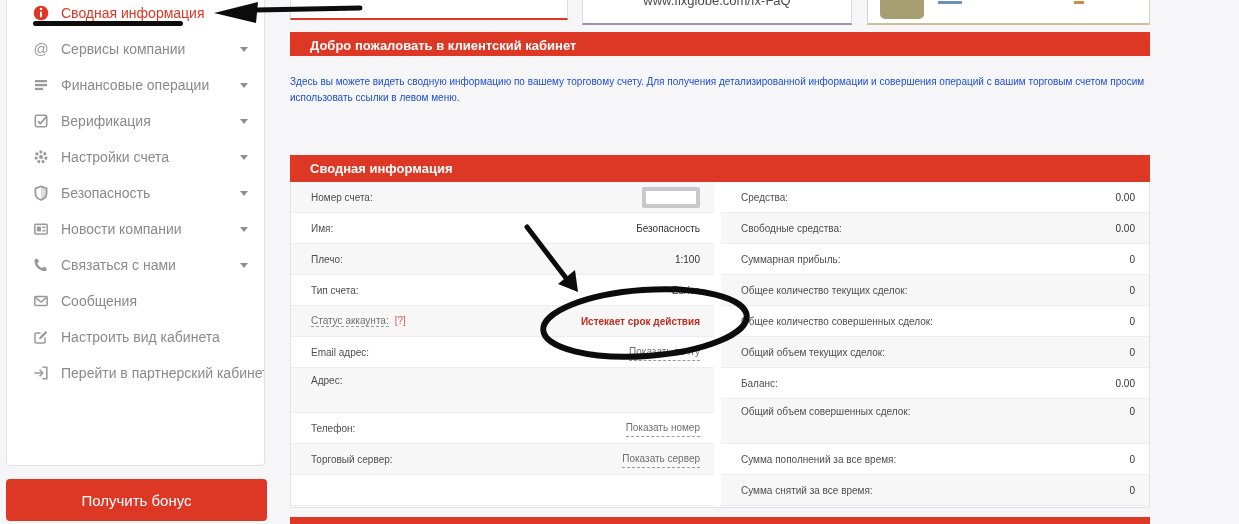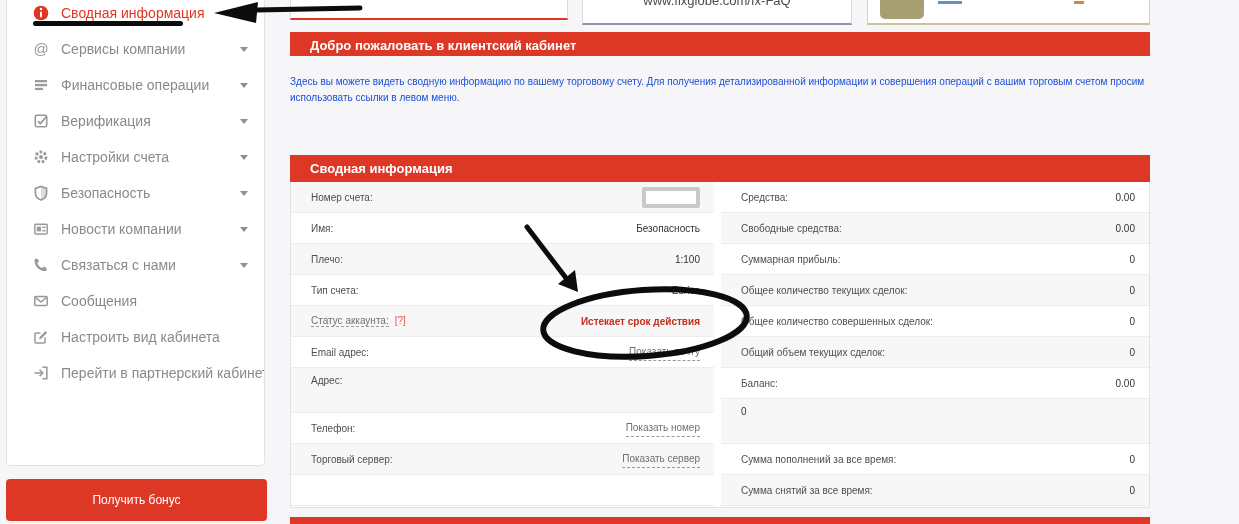--- a/index.html
+++ b/index.html
@@ -24,21 +24,21 @@
   .icon-wrap{width:18px;height:16px;display:flex;justify-content:center;align-items:center;flex:0 0 18px;}
   .glyph-icon{font-size:15px;color:#9a9a9a;line-height:16px;}
   .chev{
     position:absolute;right:16px;top:16px;width:0;height:0;
     border-left:4.5px solid transparent;border-right:4.5px solid transparent;
     border-top:5px solid #8f8f8f;
   }
   .bonus{
     position:absolute;left:6px;top:479px;width:261px;height:42px;
     background:#dd3826;border:none;border-radius:4px;color:#fff;
-    font-size:12px;font-family:inherit;cursor:pointer;
+    font-size:15px;font-family:inherit;cursor:pointer;
   }
   
   .topbox{
     position:absolute;background:#fff;border:1px solid #dcdcdc;
     box-sizing:border-box;overflow:hidden;
   }
   .box1{left:290px;top:-12px;width:278px;height:32px;border-bottom:2px solid #dd3826;}
   .box2{left:582px;top:-16px;width:270px;height:41px;border-bottom:2px solid #a08dad;}
   .box3{left:867px;top:-16px;width:283px;height:41px;border-color:#d8d2bd;border-bottom:2px solid #cec09a;}
   .clipped-url{
@@ -287,20 +287,21 @@
         </div>
         <div class="row">
           <span><span class="lbl">Общий объем текущих сделок:</span></span>
           <span class="val">0</span>
         </div>
         <div class="row">
           <span><span class="lbl">Баланс:</span></span>
           <span class="val">0.00</span>
         </div>
         <div class="row tall">
+          <span><span class="lbl">Общий объем совершенных сделок:</span></span>
           <span class="val">0</span>
         </div>
         <div class="row">
           <span><span class="lbl">Сумма пополнений за все время:</span></span>
           <span class="val">0</span>
         </div>
         <div class="row">
           <span><span class="lbl">Сумма снятий за все время:</span></span>
           <span class="val">0</span>
         </div>

